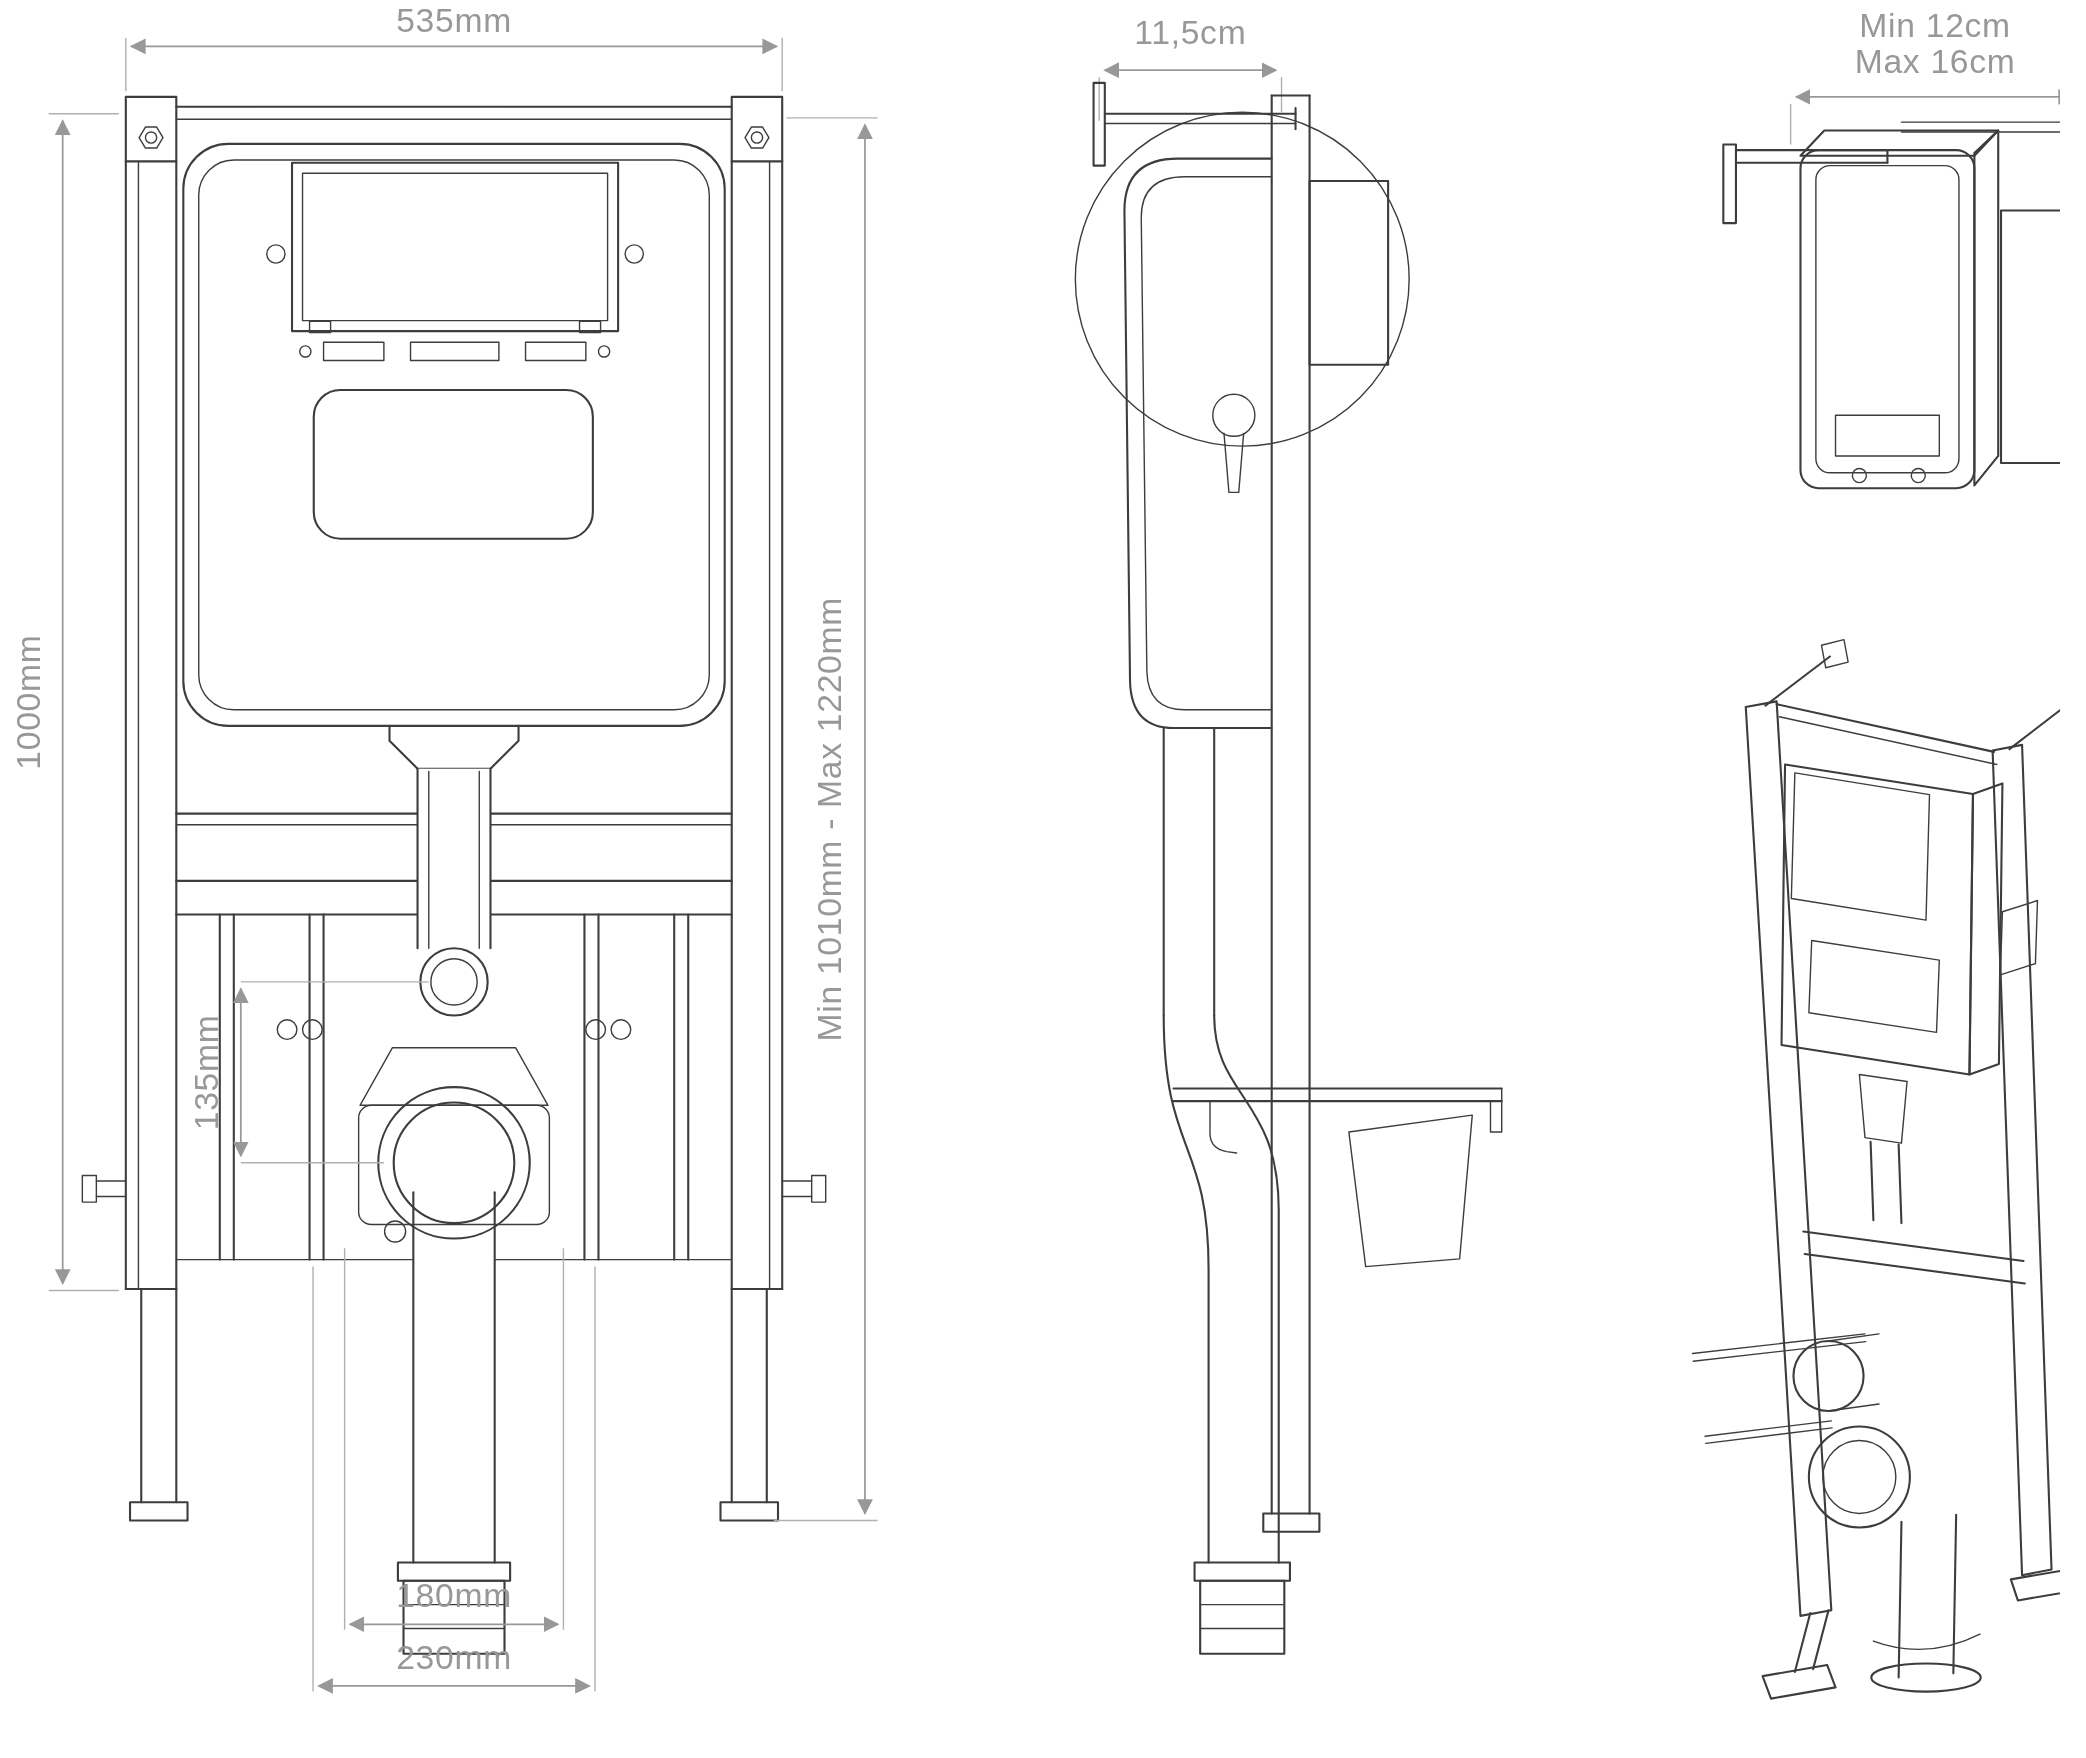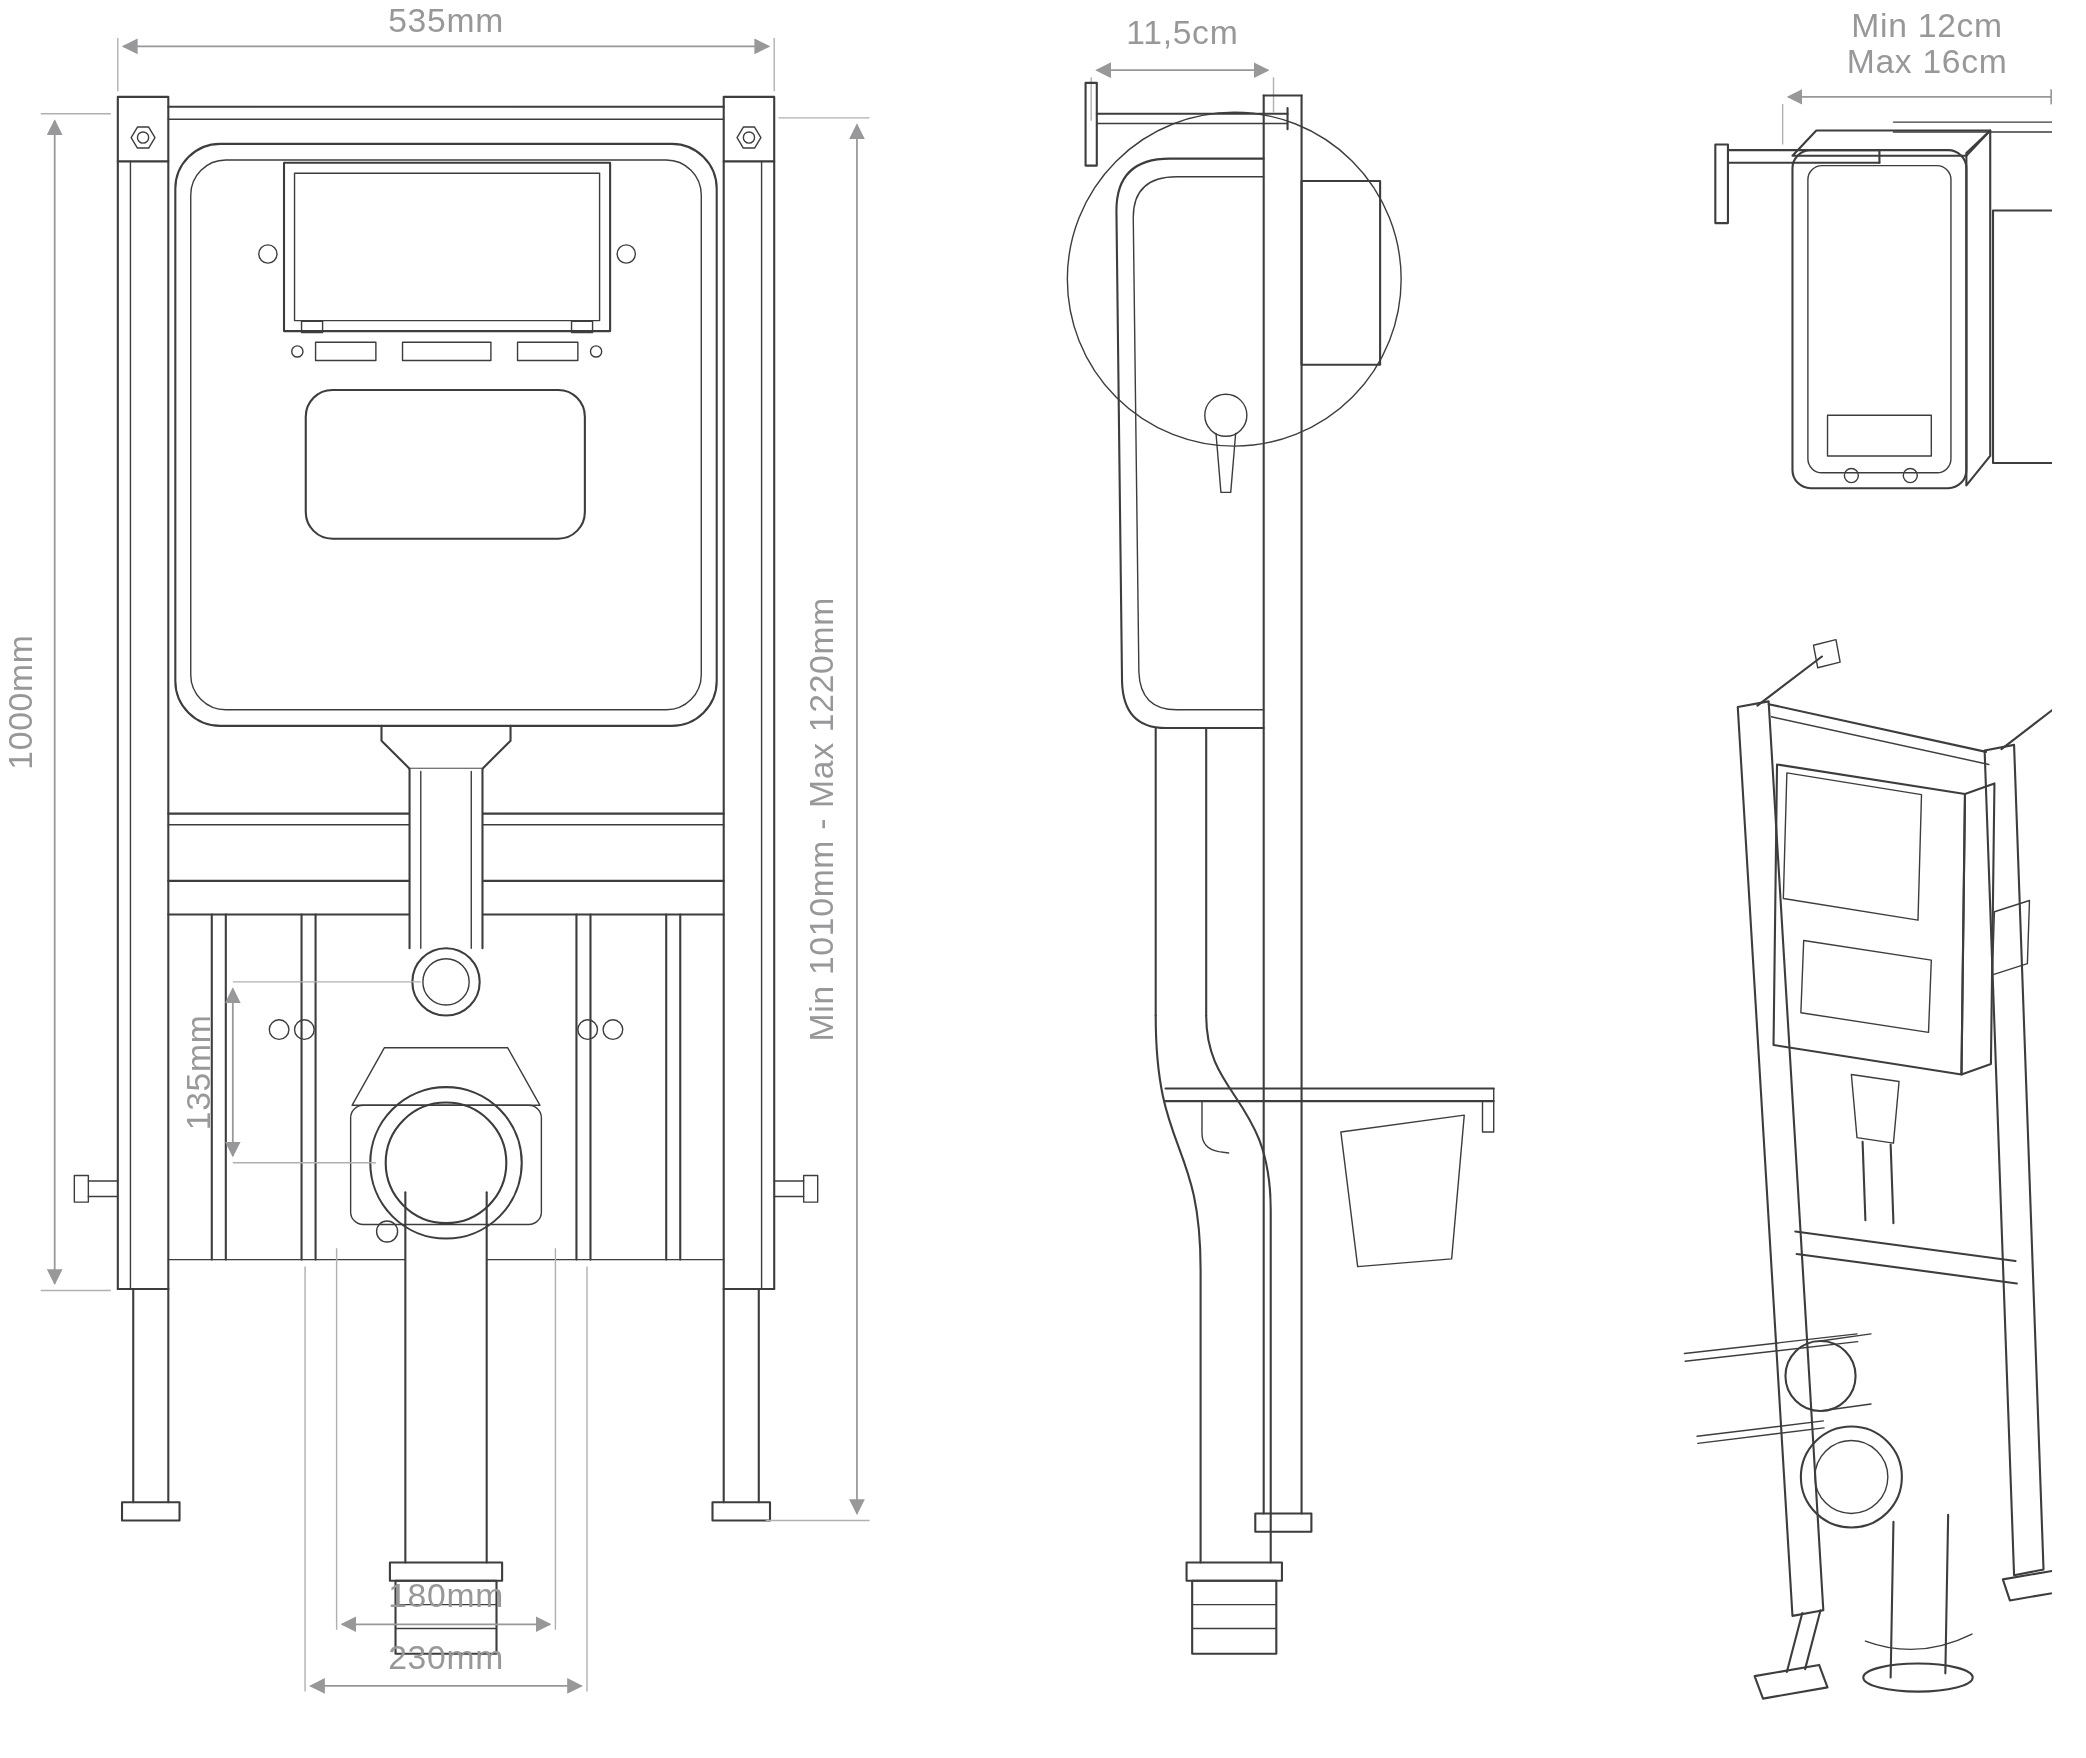--- a/index.html
+++ b/index.html
@@ -1,16 +1,16 @@
 <!DOCTYPE html>
 <html style="font-size:11.2px"><head>
 <meta charset="utf-8">
 <style>
   html,body{margin:0;padding:0;background:#ffffff;}
-  .canvas{position:relative;width:2052px;height:1759px;background:#ffffff;overflow:hidden;}
+  .canvas{position:relative;width:2052px;height:1759px;background:#ffffff;overflow:hidden;padding-left:8px;}
   svg{display:block;}
   .ln{stroke:#3d3d3d;stroke-width:3;fill:none;stroke-linecap:round;stroke-linejoin:round;}
   .ln2{stroke:#3d3d3d;stroke-width:2;fill:none;stroke-linecap:round;stroke-linejoin:round;}
   .dim{stroke:#98989a;stroke-width:2.5;fill:none;}
   .ext{stroke:#b0b0b2;stroke-width:2;fill:none;}
   .dimtxt{font-family:"Liberation Sans", sans-serif;font-size:48px;fill:#98989a;letter-spacing:1px;}
 </style>
 </head>
 <body>
 

